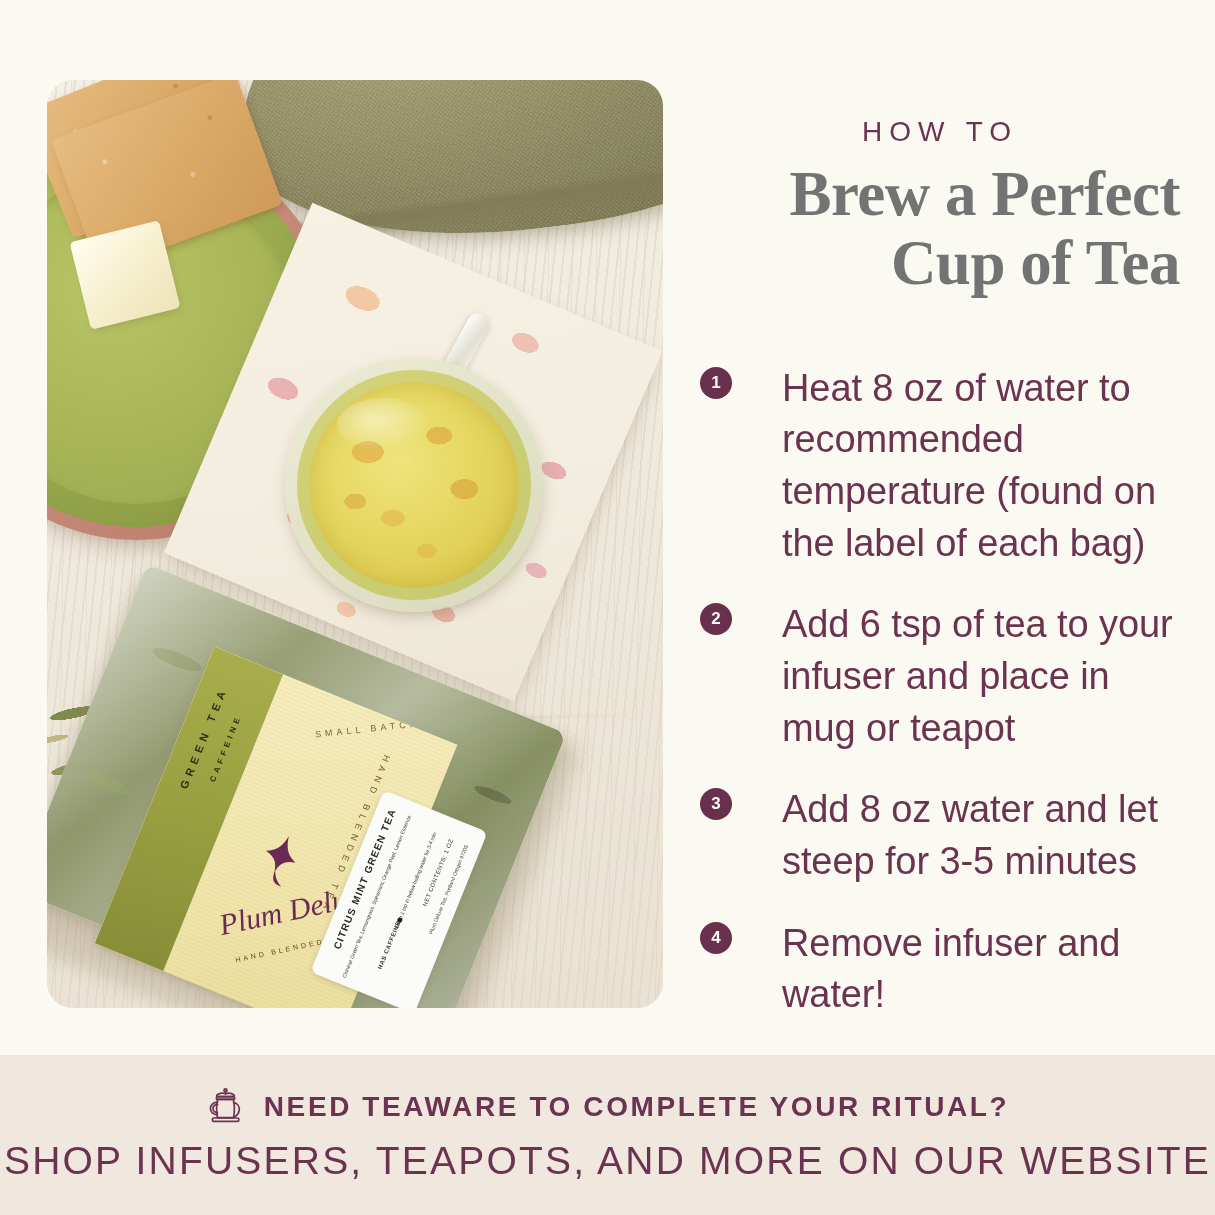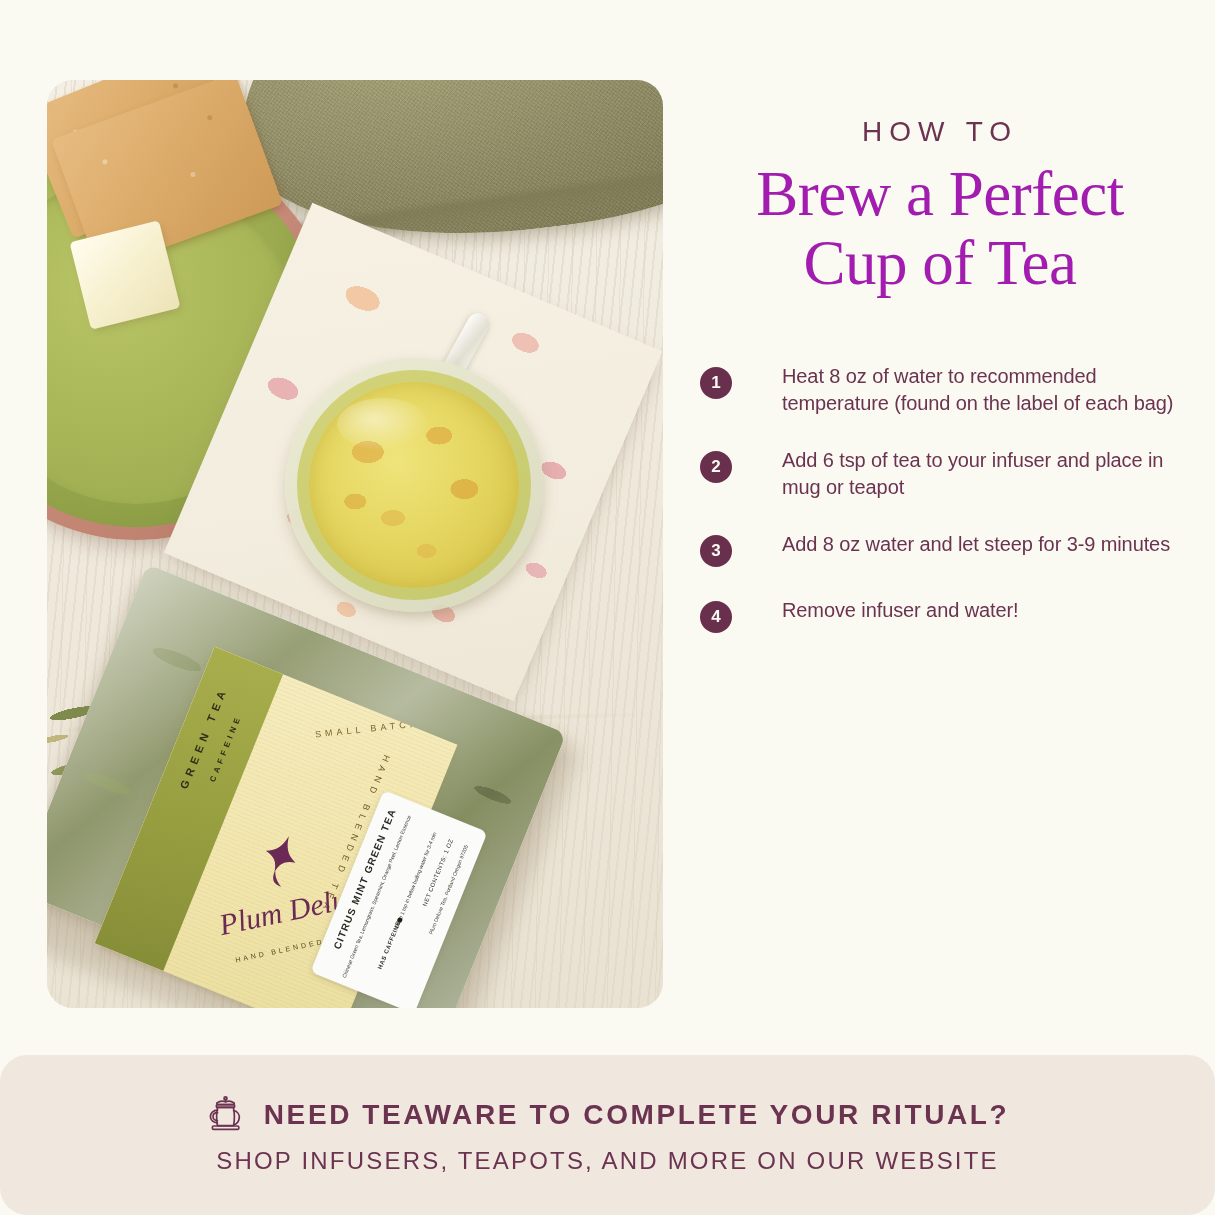--- a/index.html
+++ b/index.html
@@ -296,26 +296,26 @@
   }
   #eyebrow {
     text-align:center;
     font-size:28px;
     font-weight:300;
     letter-spacing:7px;
     color:#6B3350;
     margin-top:28px;
   }
   #headline {
-    text-align:center;
+    text-align:right;
     font-family:"Liberation Serif", serif;
-    font-weight:400;
+    font-weight:700;
     font-size:63px;
     line-height:1.1;
-    color:#a21caf;
+    color:#737373;
     margin-top:12px;
     letter-spacing:-.5px;
   }
 
   #steps { margin-top:64px; }
   .step {
     display:flex;
     align-items:flex-start;
     margin-bottom:30px;
   }
@@ -327,51 +327,50 @@
     color:#FAFAF3;
     font-size:17px;
     font-weight:700;
     display:flex;
     align-items:center;
     justify-content:center;
     margin-top:4px;
   }
   .step-text {
     margin-left:50px;
-    font-size:20px;
+    font-size:38px;
     line-height:1.36;
     color:#6B3350;
     letter-spacing:-.1px;
   }
 
   
   #footer {
     position:absolute;
     left:0; top:1055px;
     width:1215px; height:160px;
     background:#F0E8DF;
     display:flex;
     flex-direction:column;
     align-items:center;
     justify-content:center;
-    border-radius:27px;
   }
   #footer-line1 {
     display:flex;
     align-items:center;
     gap:18px;
     font-size:28px;
     font-weight:700;
     letter-spacing:2.6px;
     color:#6B3350;
     white-space:nowrap;
   }
   #footer-line2 {
     margin-top:13px;
-    font-size:24px;
+    font-size:39px;
     font-weight:400;
     letter-spacing:2.2px;
     color:#6B3350;
     white-space:nowrap;
   }
   #teapot-icon { display:block; }
 </style>
 </head>
 <body>
 
@@ -453,21 +452,21 @@
         <span class="step-text">Heat 8 oz of water to recommended temperature (found on the label of each bag)</span>
       </li>
 
       <li class="step">
         <span class="step-badge">2</span>
         <span class="step-text">Add 6 tsp of tea to your infuser and place in mug or teapot</span>
       </li>
 
       <li class="step">
         <span class="step-badge">3</span>
-        <span class="step-text">Add 8 oz water and let steep for 3-9 minutes</span>
+        <span class="step-text">Add 8 oz water and let steep for 3-5 minutes</span>
       </li>
 
       <li class="step">
         <span class="step-badge">4</span>
         <span class="step-text">Remove infuser and water!</span>
       </li>
 
     </ol>
   </div>
 

